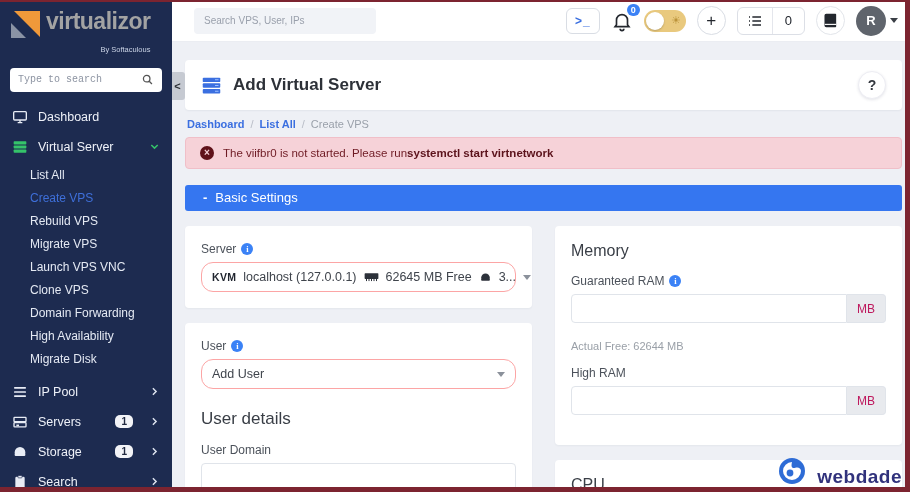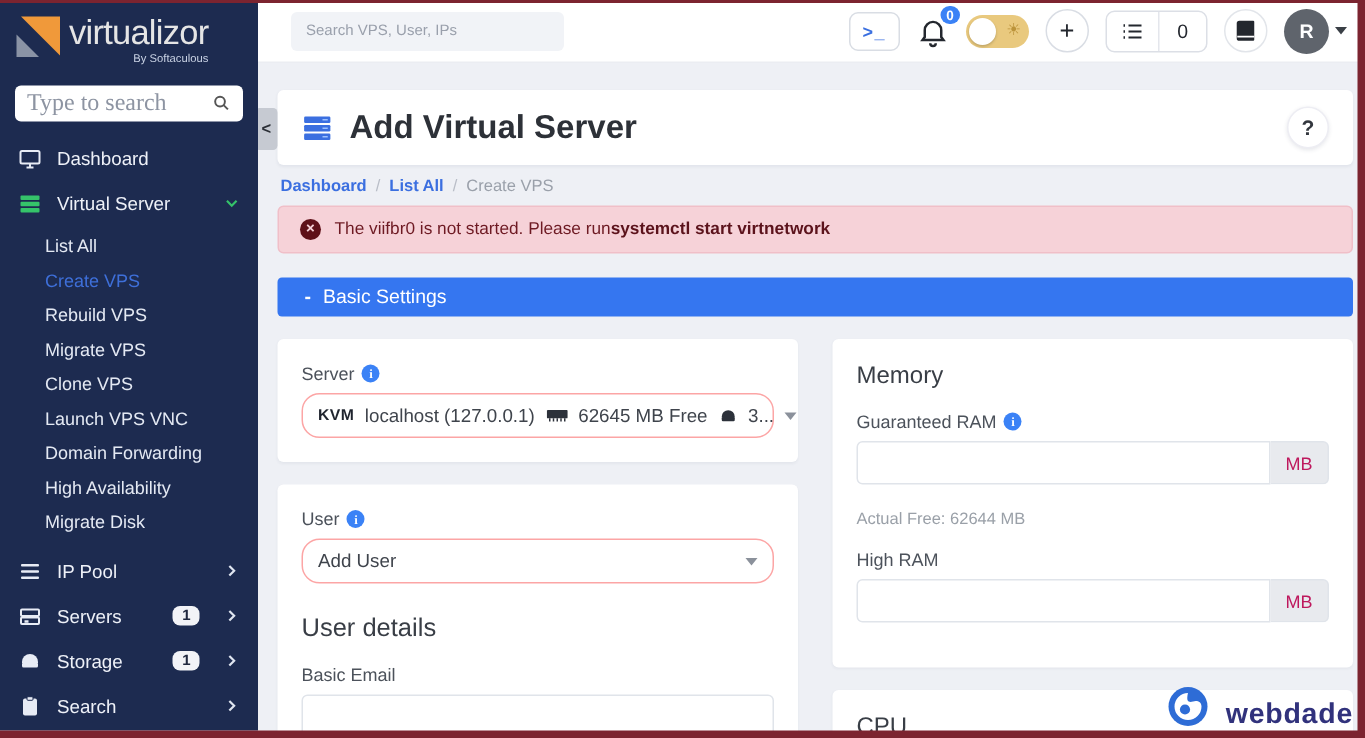--- a/index.html
+++ b/index.html
@@ -20,26 +20,26 @@
     position:absolute; left:0; top:0; bottom:5px; width:172px;
     background:#1d2b50; z-index:30; overflow:hidden;
   }
   .logo-row { display:flex; align-items:flex-start; gap:6px; padding:10px 10px 6px 10px; }
   .logo-mark { position:relative; width:30px; height:30px; flex:0 0 auto; }
   .logo-tri-orange { position:absolute; right:0; top:1px; width:0; height:0;
     border-right:26px solid #f0993a; border-bottom:26px solid transparent; }
   .logo-tri-gray { position:absolute; left:1px; bottom:2px; width:0; height:0;
     border-left:15px solid #8a93a5; border-top:15px solid transparent; }
   .logo-text-wrap { line-height:1; }
-  .logo-title { color:#e5e5e5; font-size:23px; font-weight:normal; letter-spacing:-0.5px; }
-  .logo-sub { color:#c9d2e4; font-size:7.5px; text-align:right; margin-top:2px; }
+  .logo-title { color:#a3a3a3; font-size:23px; font-weight:bold; letter-spacing:-0.5px; }
+  .logo-sub { color:#c9d2e4; font-size:7.5px; text-align:right; margin-top:13px; }
   .side-search { margin:8px 10px 10px 10px; background:#fff; border-radius:4px;
     display:flex; align-items:center; height:24px; padding:0 8px; }
-  .side-search input { border:none; outline:none; flex:1; font-size:16px; color:#333;
-    font-family:Liberation Serif, serif; background:transparent; width:100px; }
+  .side-search input { border:none; outline:none; flex:1; font-size:10px; color:#333;
+    font-family:Liberation Mono, monospace; background:transparent; width:100px; }
   .side-search input::placeholder { color:#8d94a2; }
   .side-search .icon { color:#555; width:13px; height:13px; }
   .nav-item { display:flex; align-items:center; gap:10px; padding:7px 12px; cursor:pointer; }
   .nav-item .nicon { width:16px; height:16px; color:#e8ecf5; flex:0 0 auto; }
   .nav-item .nlabel { color:#eef1f8; font-size:12.5px; flex:1; }
   .nav-item .chev { width:11px; height:11px; color:#dfe5f0; flex:0 0 auto; }
   .nav-item.vserver .nicon, .nav-item.vserver .chev { color:#35c36a; }
   .submenu { padding:2px 0 6px 0; }
   .submenu a { display:block; padding:4.5px 12px 4.5px 30px; font-size:12px;
     color:#e4e9f3; text-decoration:none; }
@@ -84,21 +84,21 @@
     border-right:4px solid transparent; border-top:5px solid #3a3f46; }
   
   .content { position:absolute; left:172px; top:42px; right:5px; bottom:0;
     background:#eef0f5; padding:18px 3px 0 13px; overflow:hidden; }
   .collapse-tab { position:absolute; left:-2px; top:30px; width:15px; height:28px;
     background:#c6cad2; color:#2b2f36; border-radius:3px; display:flex; align-items:center;
     justify-content:center; font-size:11px; font-weight:bold; z-index:5; }
   .page-head { background:#fff; border-radius:4px; box-shadow:0 1px 2px rgba(40,50,80,.06);
     height:50px; display:flex; align-items:center; padding:0 16px; width:717px; }
   .page-head .picon { width:21px; height:21px; color:#3b6fe0; margin-right:11px; }
-  .page-title { font-size:22px; font-weight:bold; color:#2d3138; flex:1; }
+  .page-title { font-size:17px; font-weight:bold; color:#2d3138; flex:1; }
   .help-btn { width:28px; height:28px; border-radius:50%; border:1px solid #ededf3;
     box-shadow:0 1px 3px rgba(40,50,80,.12); background:#fff; color:#33373e;
     font-size:14px; font-weight:bold; display:flex; align-items:center; justify-content:center; }
   .breadcrumb { display:flex; align-items:center; gap:6px; font-size:11px; padding:8px 2px 7px 2px; }
   .breadcrumb a { color:#3b6fe0; text-decoration:none; font-weight:bold; }
   .breadcrumb .sep { color:#b9bdc7; }
   .breadcrumb .current { color:#9aa0aa; }
   .alert { width:717px; background:#f6d2d8; border:1px solid #f0bfc8; border-radius:4px;
     display:flex; align-items:center; padding:8px 14px; gap:9px; }
   .alert-icon { width:14px; height:14px; border-radius:50%; background:#5f1119; color:#f6d2d8;
@@ -186,22 +186,22 @@
     <svg class="chev" viewBox="0 0 24 24" fill="none" stroke="currentColor" stroke-width="3.2">
         <path d="M5 8.5l7 7 7-7"></path>
       </svg>
   </div>
 
   <div class="submenu">
     <a href="#">List All</a>
     <a href="#" class="active">Create VPS</a>
     <a href="#">Rebuild VPS</a>
     <a href="#">Migrate VPS</a>
+    <a href="#">Launch VPS VNC</a>
     <a href="#">Clone VPS</a>
-    <a href="#">Launch VPS VNC</a>
     <a href="#">Domain Forwarding</a>
     <a href="#">High Availability</a>
     <a href="#">Migrate Disk</a>
   </div>
 
   <div class="nav-item">
     <svg class="nicon" viewBox="0 0 24 24" fill="currentColor">
         <rect x="3" y="4.5" width="18" height="2.6" rx="1"></rect>
         <rect x="3" y="10.7" width="18" height="2.6" rx="1"></rect>
         <rect x="3" y="16.9" width="18" height="2.6" rx="1"></rect>
@@ -352,21 +352,21 @@
           <span>User</span>
           <span class="info-dot">i</span>
         </div>
         <div class="select">
           <span>Add User</span>
           <span class="sel-caret"></span>
         </div>
         <div class="spacer-20"></div>
         <div class="h-card" style="font-size:17px;">User details</div>
         <div class="field-label" style="margin-top:4px;">
-          <span>Basic Email</span>
+          <span>User Domain</span>
         </div>
         <input class="plain-input" type="text" style="">
         
         
       </div>
     </div>
 
     <div class="col">
       <div class="card">
         <div class="h-card">Memory</div>

